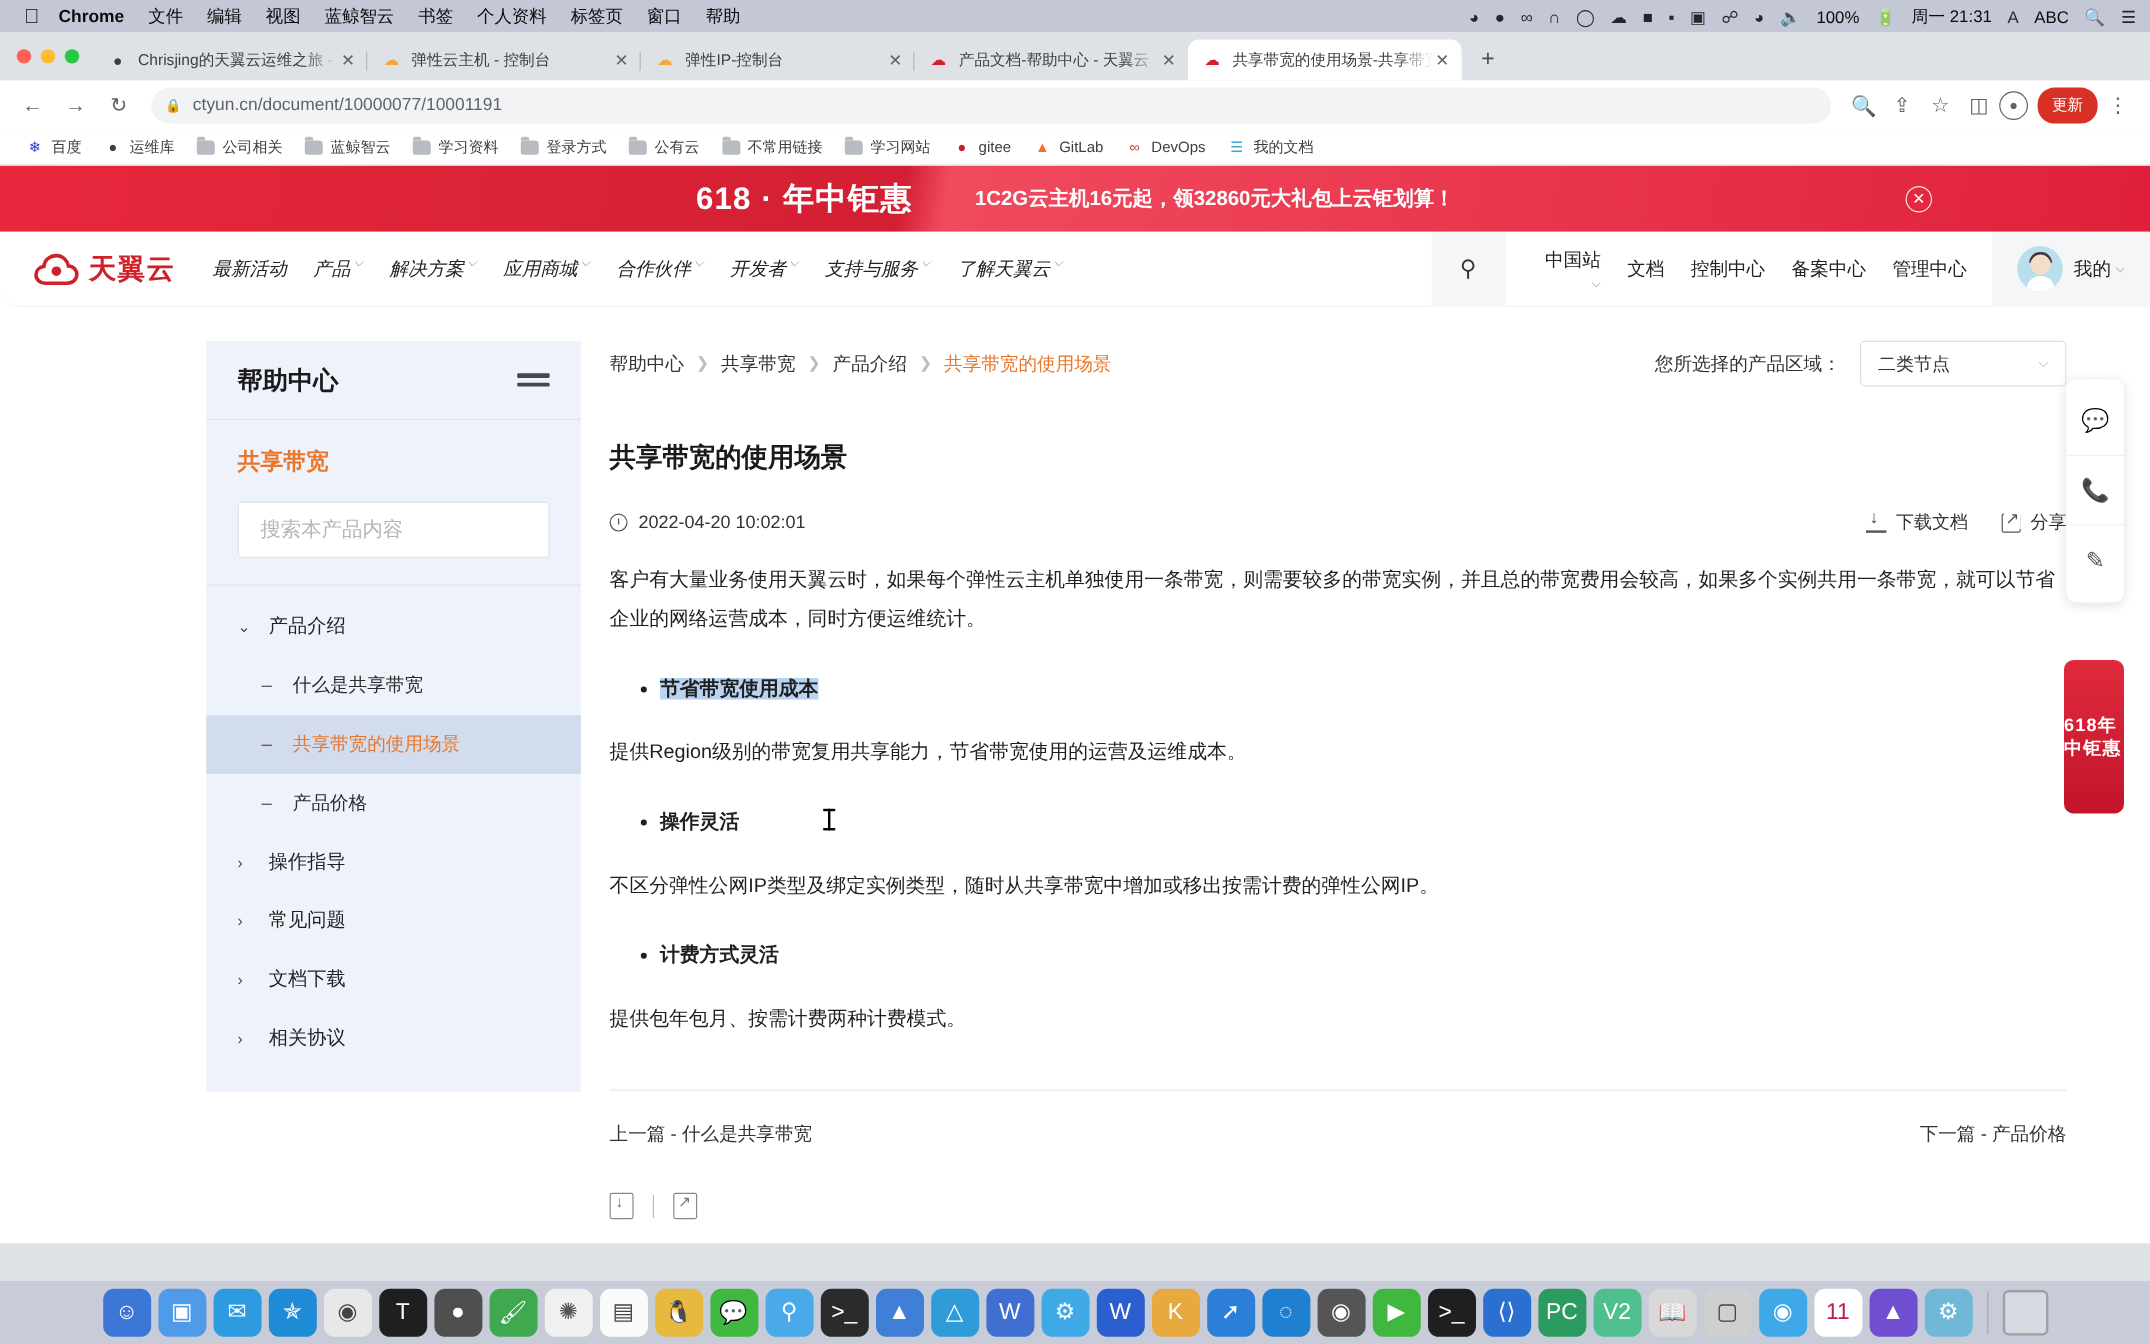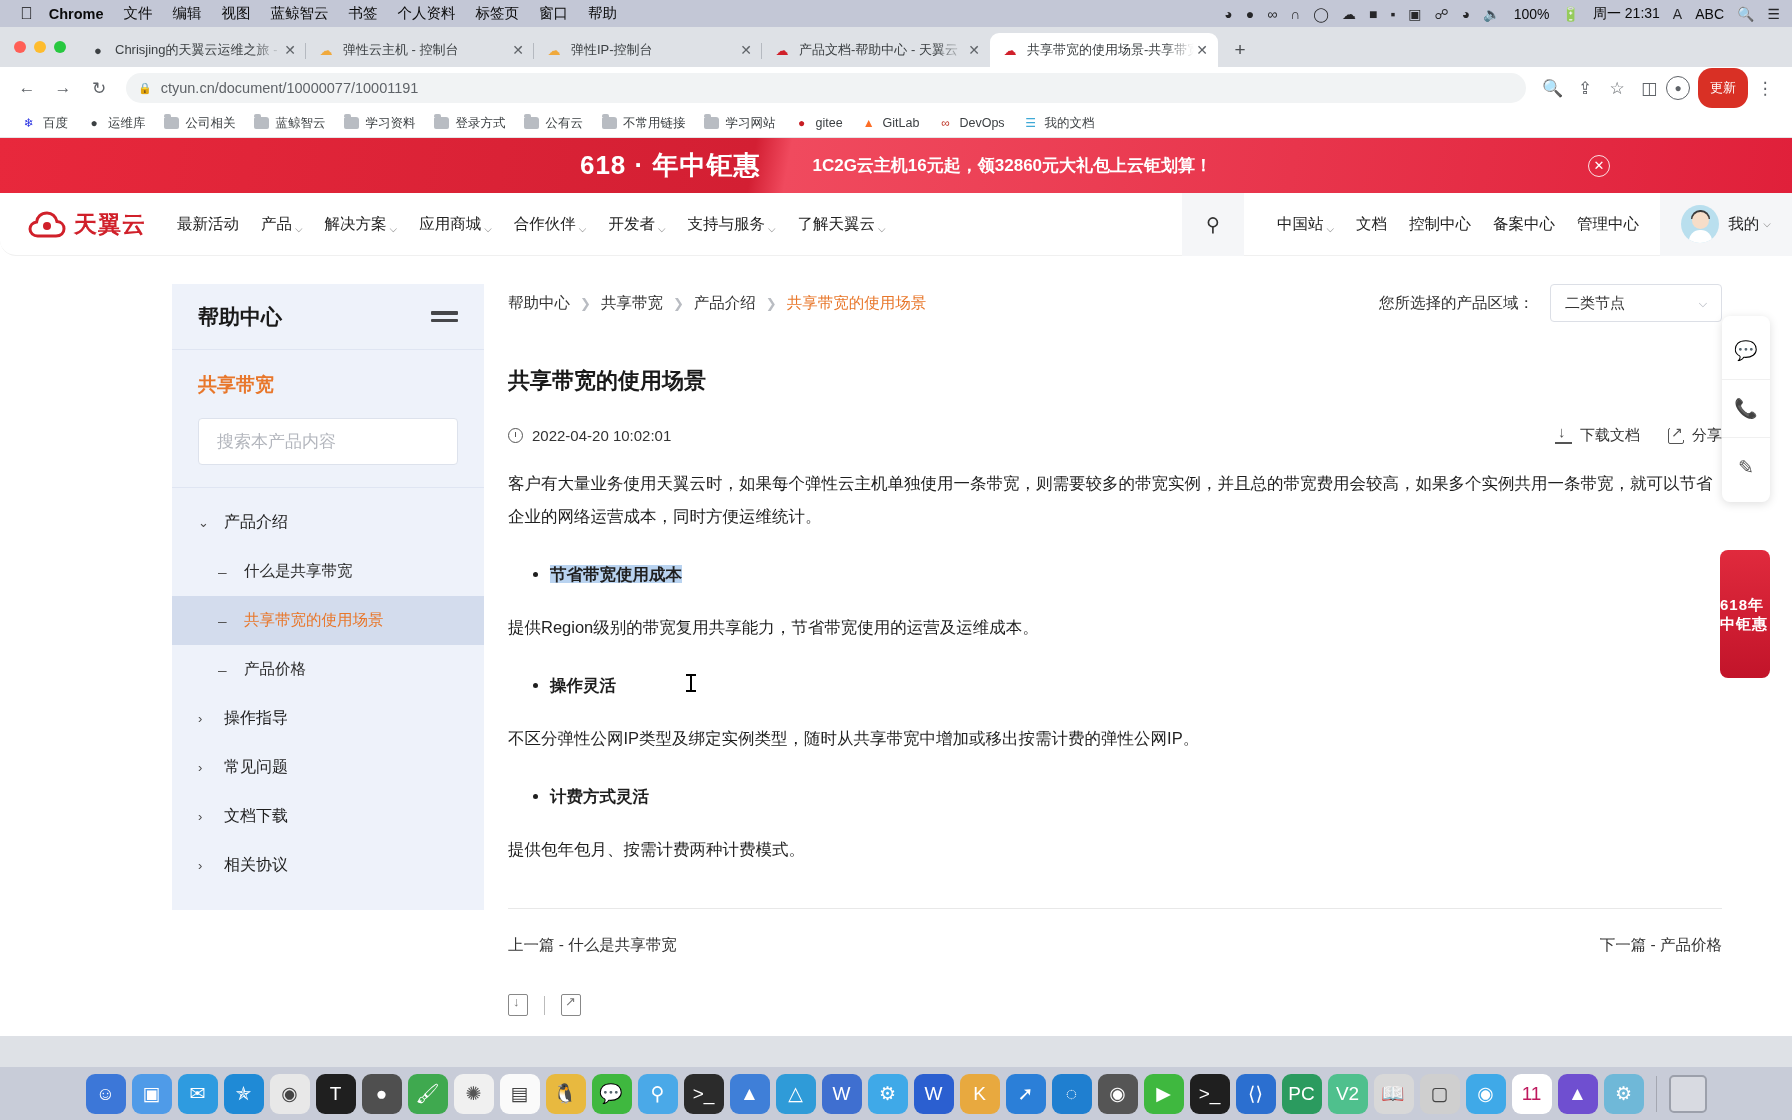--- a/index.html
+++ b/index.html
@@ -62,21 +62,21 @@
   .tb-ico { width: 30px; height: 30px; display: flex; align-items: center; justify-content: center;
      color: #5f6368; font-size: 17px; }
   .omnibox {
     flex: 1; height: 30px; background: #f1f3f4; border-radius: 16px;
     display: flex; align-items: center; padding: 0 12px; margin: 0 6px;
     font-size: 14.5px; color: #5f6368;
   }
   .omnibox .lock { font-size: 11px; margin-right: 9px; color: #4d5156; }
   .tb-right { display: flex; align-items: center; gap: 2px; }
   .update-btn {
-    background: #d93025; color: #fff; border-radius: 14px; height: 40px;
+    background: #d93025; color: #fff; border-radius: 14px; height: 30px;
     padding: 0 12px; font-size: 13px; display: flex; align-items: center; margin-left: 6px;
   }
   .avatar-sm { width: 24px; height: 24px; border-radius: 50%; background: #fff;
      border: 1.5px solid #5f6368; display:flex; align-items:center; justify-content:center;
      font-size: 12px; color: #5f6368; }
 
   .bookmarks { height: 29px; background: #fff; display: flex; align-items: center;
      padding: 0 12px; gap: 0; font-size: 12.5px; color: #3c4043; overflow: hidden;
      border-bottom: 1px solid #e4e6e8; }
   .bm { display: flex; align-items: center; gap: 6px; padding: 0 9px; white-space: nowrap; }
@@ -98,28 +98,28 @@
      width: 22px; height: 22px; border: 1.6px solid rgba(255,255,255,.85); border-radius: 50%;
      display: flex; align-items: center; justify-content: center; font-size: 13px; color:#fff; }
 
   .sitehead { height: 63px; background: #fff; display: flex; align-items: center;
      padding: 0 0 0 28px; border-bottom: 1px solid #f0f0f0; border-radius: 16px; }
   .logo { display: flex; align-items: center; gap: 8px; margin-right: 20px; }
   .logo .cloudmark { width: 38px; height: 30px; position: relative; }
   .logo .brand { font-size: 23px; font-weight: bold; color: #d0202a; letter-spacing: 1px; }
   .nav { display: flex; align-items: center; gap: 0; }
   .nav a { font-size: 15.5px; color: #222; text-decoration: none; padding: 0 11px;
-     display: flex; align-items: flex-end; gap: 3px; white-space: nowrap; }
+     display: flex; align-items: flex-start; gap: 3px; white-space: nowrap; font-style: italic; }
   .caret { font-size: 10px; color: #888; }
   .head-right { margin-left: auto; display: flex; align-items: center; height: 63px; }
   .search-cell { width: 62px; height: 63px; background: #f5f6f8; display: flex;
      align-items: center; justify-content: center; font-size: 19px; color: #333; }
   .head-links { display: flex; align-items: center; gap: 0; padding: 0 10px 0 22px; }
   .head-links a { font-size: 15.5px; color: #222; text-decoration: none; padding: 0 11px;
-     display: flex; align-items: flex-end; gap: 3px; white-space: nowrap; }
+     display: flex; align-items: flex-end; gap: 3px; white-space: nowrap; flex-direction: column; }
   .me-cell { width: 132px; height: 63px; background: #f5f6f8; display: flex; align-items: center;
      justify-content: center; gap: 9px; }
   .me-avatar { width: 38px; height: 38px; border-radius: 50%; background: #b9dfee;
      display:flex; align-items:flex-end; justify-content:center; overflow:hidden; position:relative; }
   .me-avatar .head { width: 17px; height: 17px; border-radius: 50%; background:#f6ddc8; position:absolute; top:7px; }
   .me-avatar .hair { width: 19px; height: 9px; border-radius: 9px 9px 0 0; background:#3a3a3a; position:absolute; top:5px; }
   .me-avatar .body { width: 23px; height: 13px; border-radius: 11px 11px 0 0; background:#fff; position:absolute; bottom:0; }
   .me-cell .mytxt { font-size: 15.5px; color: #222; display: flex; align-items: center; gap: 4px; }
 
   .body-area { display: flex; padding: 28px 0 0 14px; height: 780px; }

